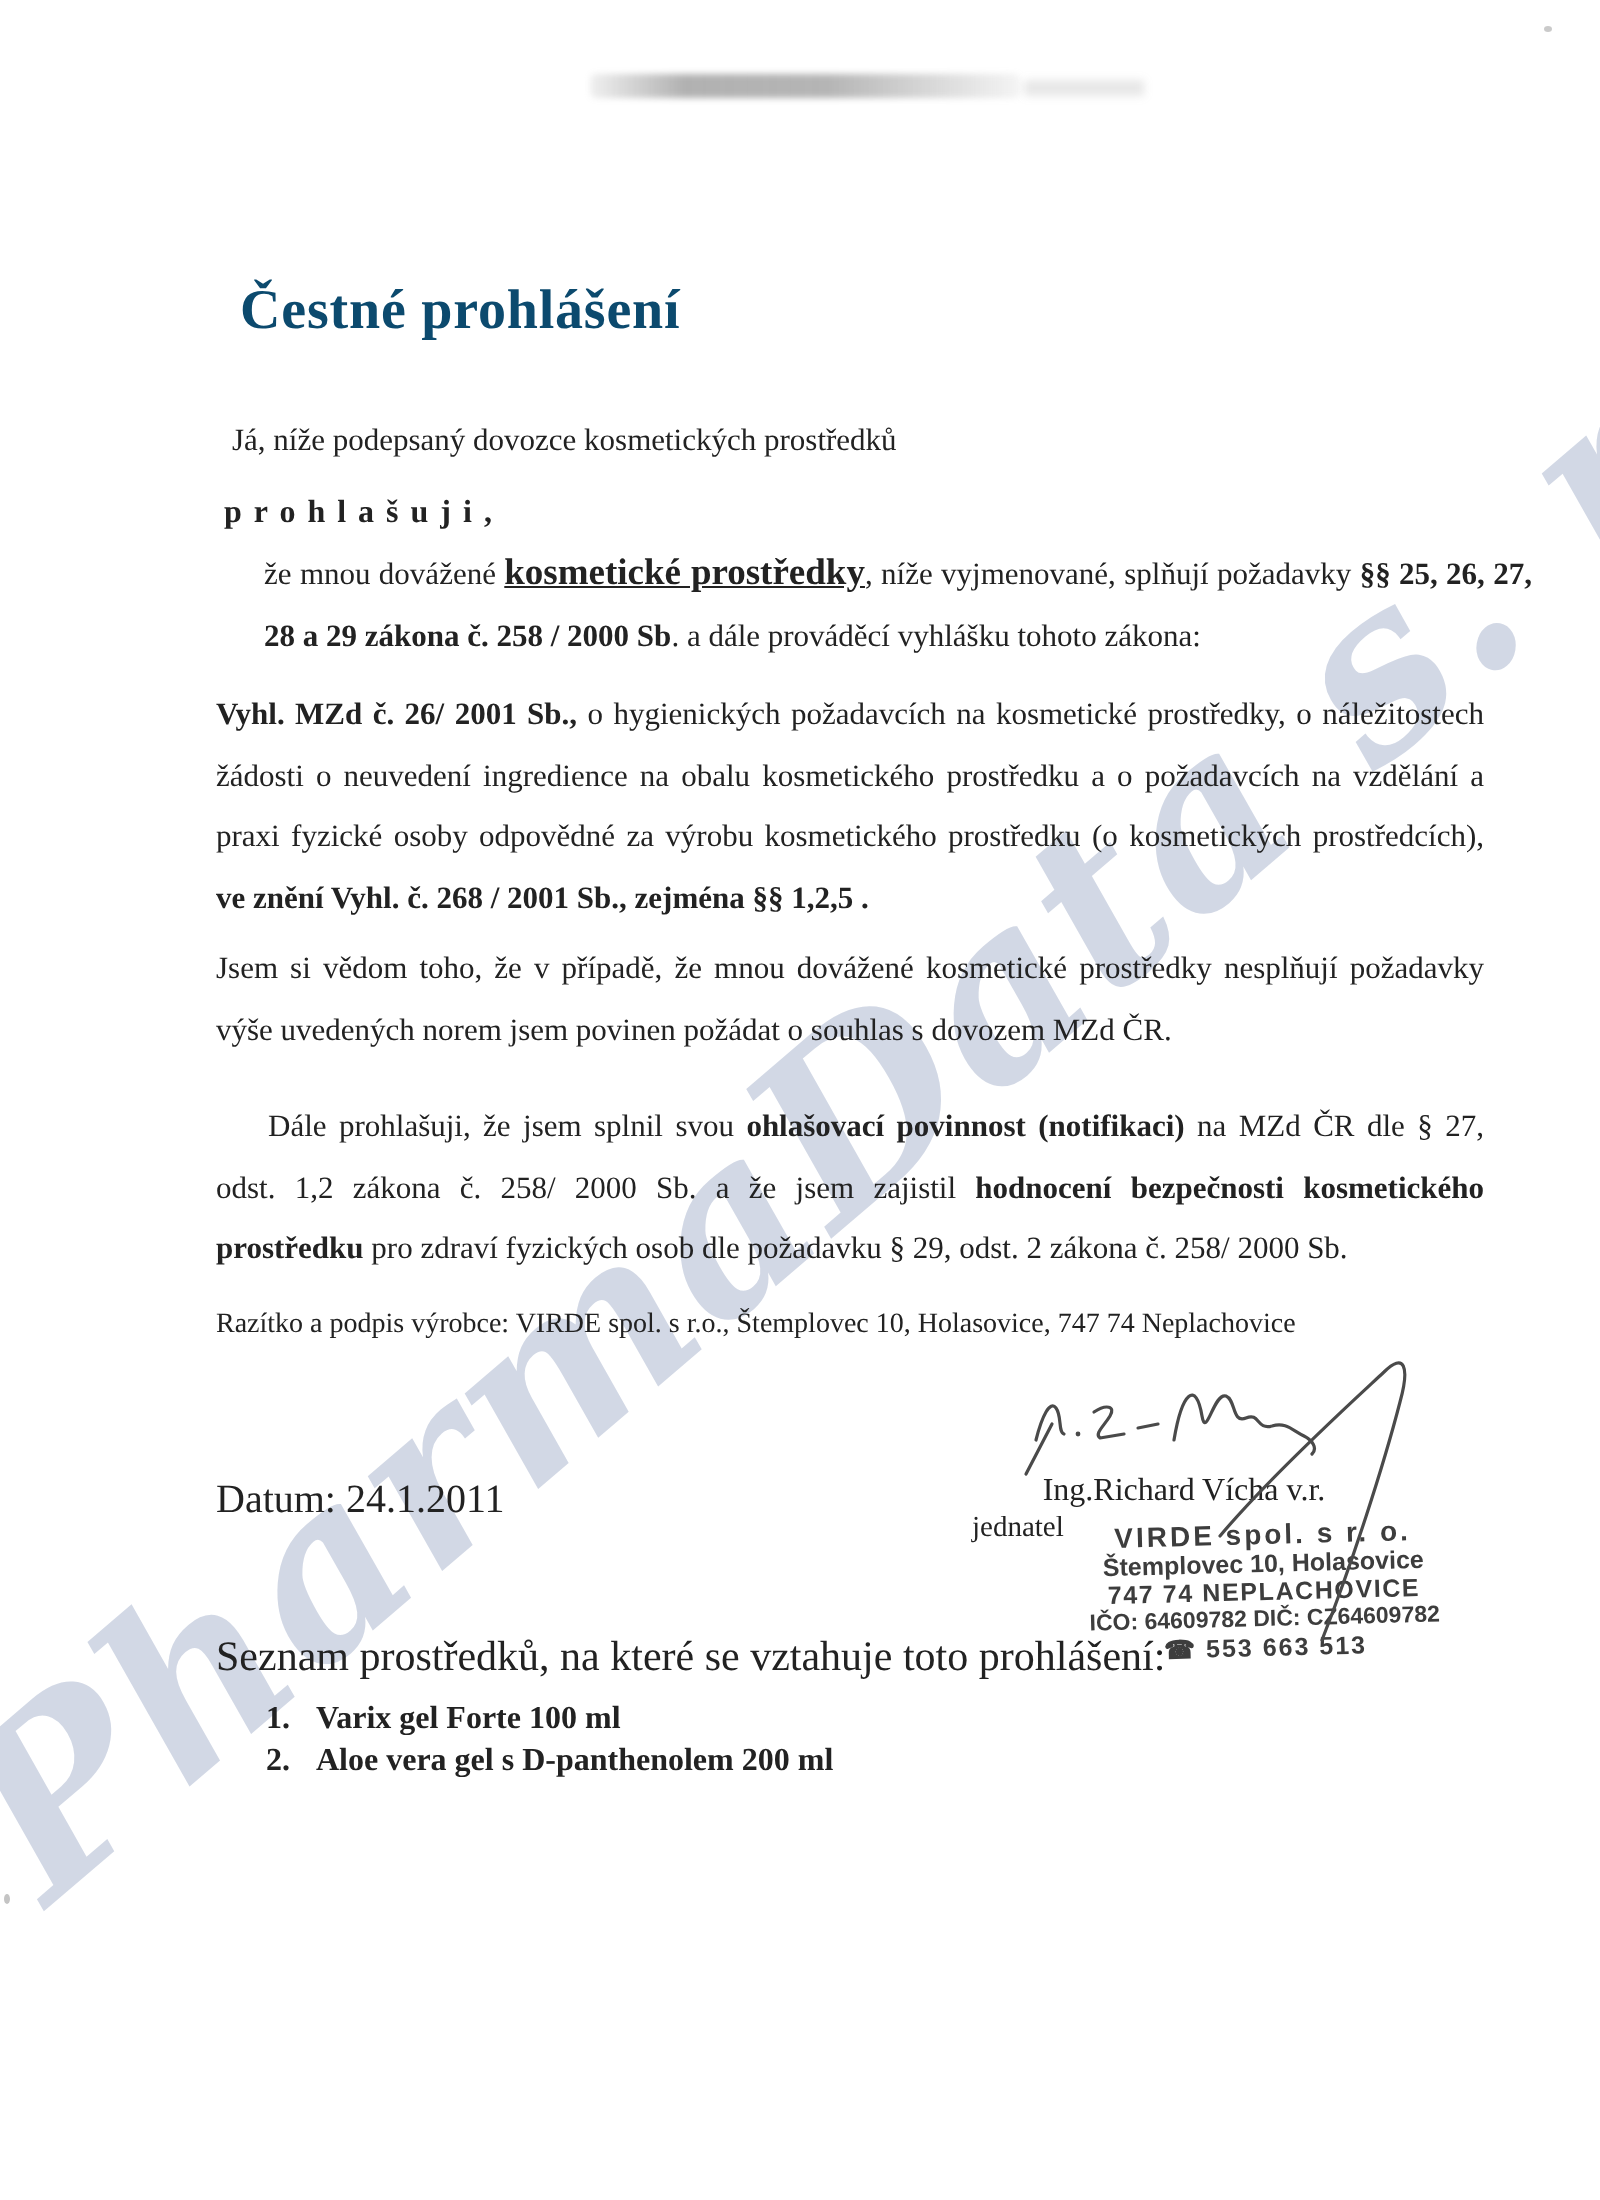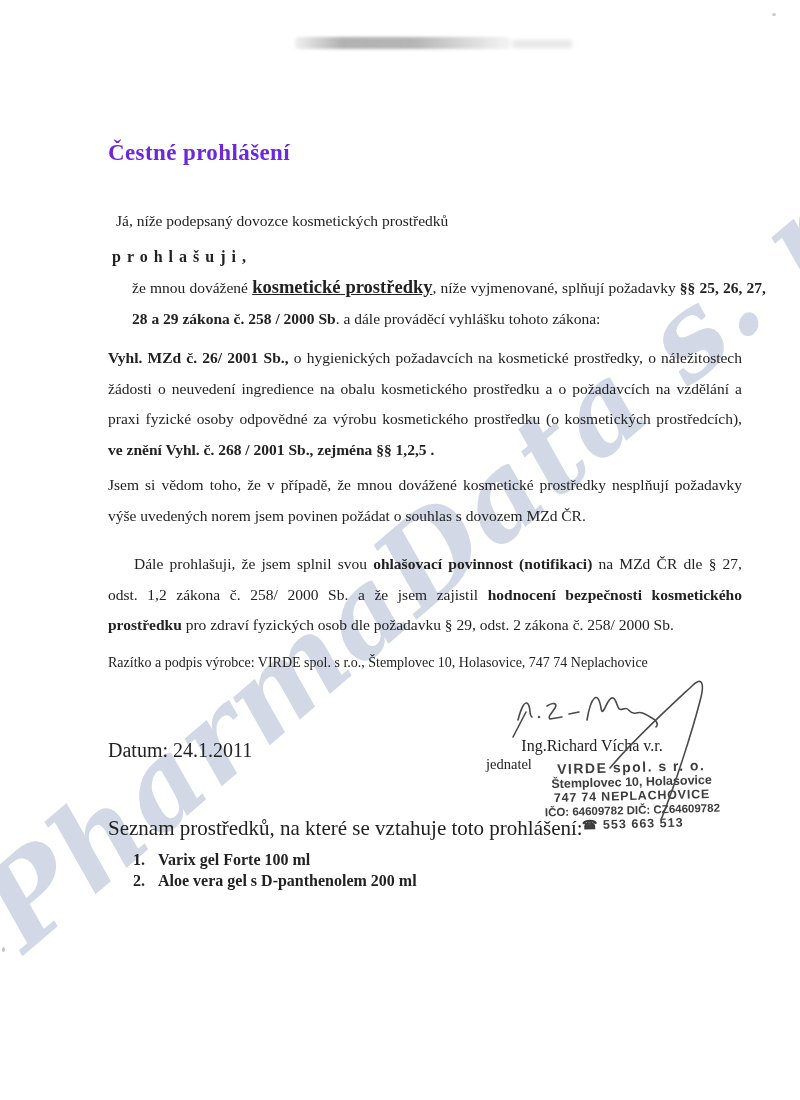--- a/index.html
+++ b/index.html
@@ -36,22 +36,22 @@
     position:absolute;left:512px;top:40px;width:60px;height:8px;
     background:rgba(120,120,120,.18);filter:blur(2px);z-index:0;
   }
   .speck{position:absolute;background:#8a8a8a;border-radius:50%;z-index:0;}
   .speck.a{left:772px;top:13px;width:4px;height:3px;opacity:.45;}
   .speck.b{left:2px;top:947px;width:3px;height:5px;opacity:.5;}
 
   
   .txt{z-index:2;}
   .doc-title{
-    left:108px;top:140px;
-    font-size:23px;font-weight:bold;letter-spacing:.4px;color:#6d28d9;
+    left:120px;top:140px;
+    font-size:28px;font-weight:bold;letter-spacing:.4px;color:#0c4a6e;
   }
   .intro{left:116px;top:212px;font-size:15.5px;}
   .prohlasuji{left:112px;top:248px;font-size:16px;font-weight:bold;letter-spacing:1px;}
   .para{
     left:108px;width:634px;
     font-size:15.5px;line-height:30.5px;text-align:justify;
   }
   .p-products{top:272px;margin-left:24px;}
   .p-vyhl{top:343px;}
   .p-vedom{top:470px;}

